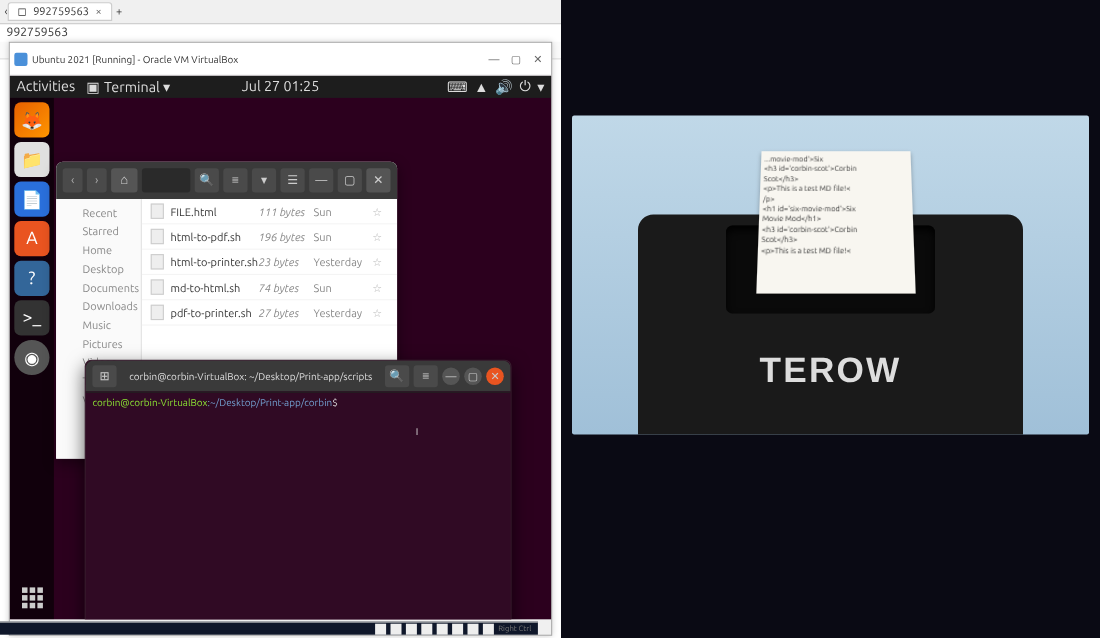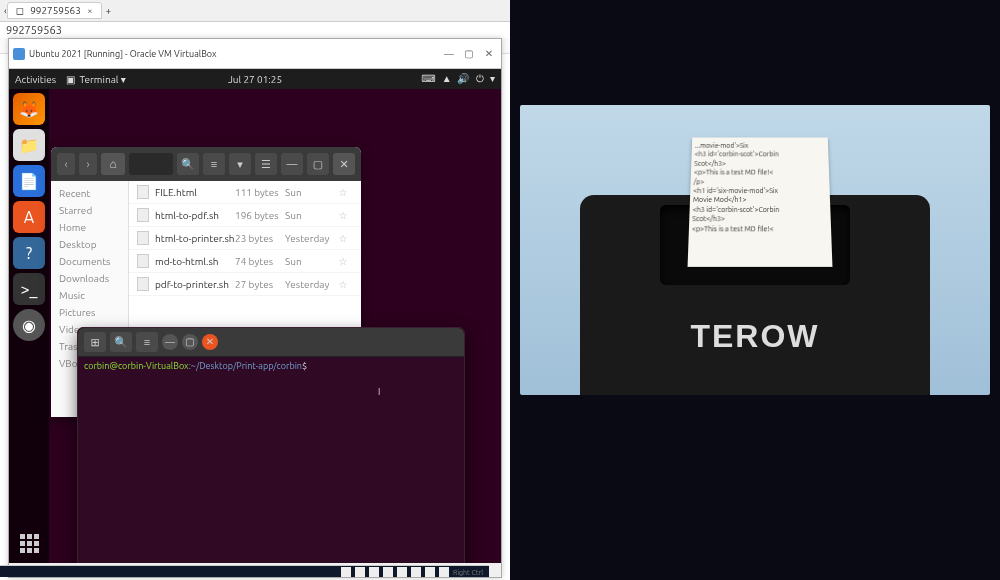--- a/index.html
+++ b/index.html
@@ -20,21 +20,21 @@
 
 .vbox { position: absolute; top: 38px; left: 8px; width: 494px; height: 540px; background: #f0f0f0; border: 1px solid #aaa; box-shadow: 0 0 6px rgba(0,0,0,.2); }
 .vbox-title { height: 30px; background: #fff; display: flex; align-items: center; padding: 0 4px; font-size: 9px; color: #333; border-bottom: 1px solid #ccc; }
 .vbox-title .ico { width: 12px; height: 12px; background: #4a90d9; border-radius: 2px; margin-right: 4px; }
 .vbox-title .wctl { margin-left: auto; display: flex; gap: 4px; }
 .vbox-title .wctl span { width: 16px; text-align: center; color: #666; font-size: 10px; }
 .vbox-menu { height: 14px; background: #fff; display: flex; padding: 0 4px; font-size: 9px; color: #333; gap: 8px; border-bottom: 1px solid #ddd; }
 
 
 .ubuntu { position: relative; width: 100%; height: calc(100% - 44px); background: #2c001e; overflow: hidden; }
-.topbar { height: 20px; background: #1d1d1d; color: #ddd; display: flex; align-items: center; font-size: 10px; padding: 0 6px; }
+.topbar { height: 20px; background: #1d1d1d; color: #ddd; display: flex; align-items: center; font-size: 13px; padding: 0 6px; }
 .topbar .act { margin-right: 10px; }
 .topbar .app { display: flex; align-items: center; gap: 4px; }
 .topbar .center { position: absolute; left: 50%; transform: translateX(-50%); }
 .topbar .sys { margin-left: auto; display: flex; gap: 6px; }
 
 
 .dock { position: absolute; left: 0; top: 20px; bottom: 0; width: 40px; background: rgba(0,0,0,.6); display: flex; flex-direction: column; padding: 4px; gap: 4px; }
 .dock .di { width: 32px; height: 32px; border-radius: 6px; display: flex; align-items: center; justify-content: center; font-size: 16px; color: #fff; }
 .di.ff { background: linear-gradient(135deg,#e66000,#ff9500); }
 .di.files { background: #e0e0e0; }
@@ -50,31 +50,31 @@
 
 .filewin { position: absolute; top: 78px; left: 42px; width: 310px; height: 270px; background: #f6f6f6; border-radius: 6px 6px 0 0; box-shadow: 0 4px 12px rgba(0,0,0,.4); overflow: hidden; }
 .file-head { height: 34px; background: #3a3a3a; display: flex; align-items: center; padding: 0 6px; gap: 4px; }
 .file-head .nav { width: 18px; height: 22px; background: #4a4a4a; border-radius: 3px; display: flex; align-items: center; justify-content: center; color: #aaa; font-size: 11px; }
 .file-head .home { width: 24px; height: 22px; background: #555; border-radius: 3px; font-size: 12px; text-align: center; line-height: 22px; color: #ccc; }
 .file-head .path { flex: 1; height: 22px; background: #2a2a2a; border-radius: 3px; }
 .file-head .ic { width: 22px; height: 22px; background: #4a4a4a; border-radius: 3px; color: #ccc; font-size: 11px; text-align: center; line-height: 22px; }
 .file-head .ic.close { background: #555; }
 .file-body { display: flex; height: calc(100% - 34px); font-size: 10px; }
 .sidebar { width: 78px; background: #fafafa; border-right: 1px solid #e0e0e0; padding: 4px 0; }
-.sidebar .sbi { padding: 3px 8px; color: #888; display: flex; align-items: flex-start; gap: 4px; }
+.sidebar .sbi { padding: 3px 24px; color: #888; display: flex; align-items: flex-start; gap: 4px; }
 .file-list { flex: 1; background: #fff; }
 .fl-head { display: flex; padding: 4px 8px; font-size: 9px; color: #666; border-bottom: 1px solid #eee; }
 .fl-head .c1 { flex: 1; }
 .fl-head .c2 { width: 50px; }
 .fl-head .c3 { width: 48px; }
 .fl-head .c4 { width: 20px; }
 .fl-row { display: flex; padding: 4px 8px; align-items: center; border-bottom: 1px solid #f4f4f4; color: #333; }
 .fl-row .fic { width: 12px; height: 14px; background: #eee; border: 1px solid #ccc; margin-right: 6px; }
 .fl-row .c1 { flex: 1; }
-.fl-row .c2 { width: 50px; color: #888; }
+.fl-row .c2 { width: 50px; color: #888; font-style: italic; }
 .fl-row .c3 { width: 48px; color: #888; }
 .fl-row .c4 { width: 20px; color: #bbb; text-align: center; }
 
 
 .termwin { position: absolute; top: 258px; left: 68px; width: 388px; height: 256px; background: #2c001e; border-radius: 6px; box-shadow: 0 6px 16px rgba(0,0,0,.6); border: 1px solid #3a2030; }
 .term-head { height: 28px; background: #3a3a3a; border-radius: 6px 6px 0 0; display: flex; align-items: center; padding: 0 6px; gap: 4px; }
 .term-head .tb { width: 22px; height: 20px; background: #4a4a4a; border-radius: 3px; text-align: center; line-height: 20px; color: #ccc; font-size: 11px; }
 .term-head .tt { flex: 1; text-align: center; color: #ddd; font-size: 9px; }
 .term-head .wc { display: flex; gap: 4px; }
 .term-head .wc span { width: 16px; height: 16px; border-radius: 50%; background: #555; color: #ccc; font-size: 10px; text-align: center; line-height: 16px; }
@@ -265,20 +265,21 @@
                 <span class="c3">Yesterday</span>
                 <span class="c4">☆</span>
               </div>
           </div>
         </div>
       </div>
 
       <div class="termwin">
         <div class="term-head">
           <div class="tb">⊞</div>
+          <div class="tt">corbin@corbin-VirtualBox: ~/Desktop/Print-app/scripts</div>
           <div class="tb">🔍</div>
           <div class="tb">≡</div>
           <div class="wc">
             <span>—</span>
             <span>▢</span>
             <span class="cls">✕</span>
           </div>
         </div>
         <div class="term-body">
           <span class="prompt">corbin@corbin-VirtualBox</span><span class="path">:~/Desktop/Print-app/corbin</span><span class="dollar">$</span>

